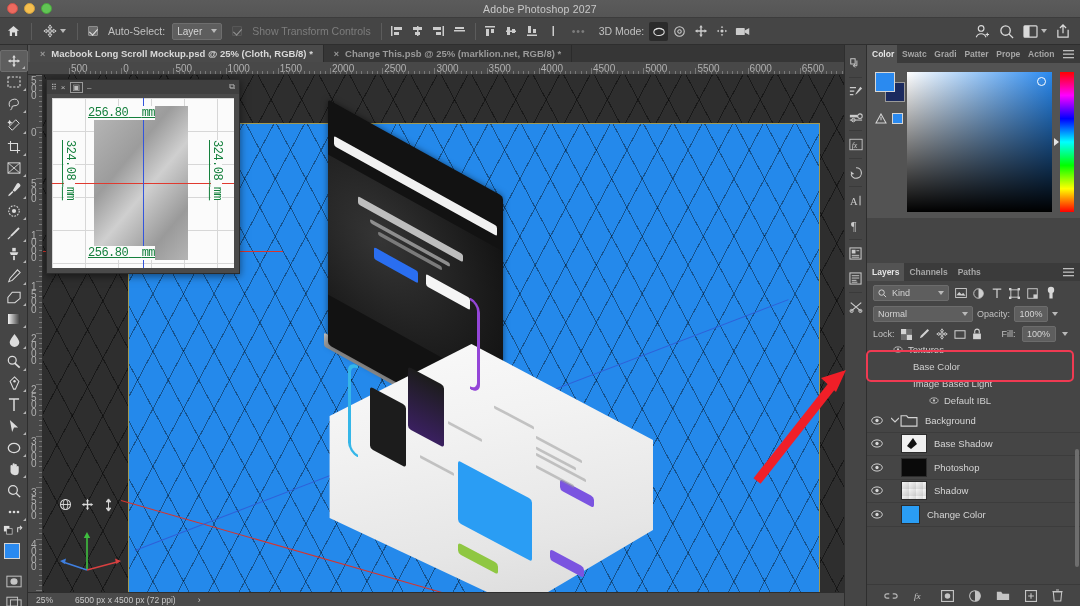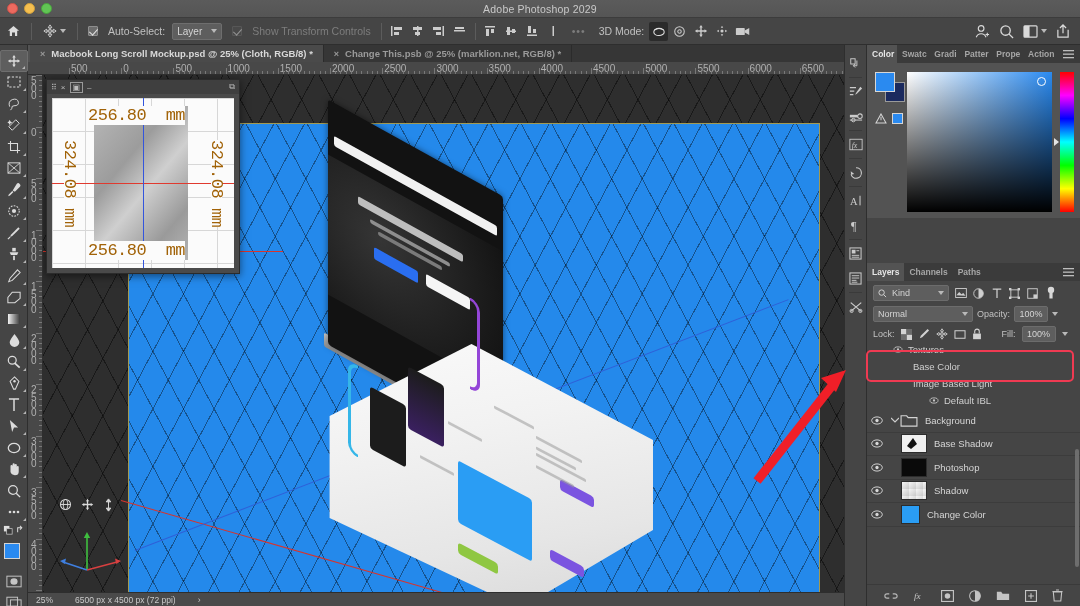--- a/index.html
+++ b/index.html
@@ -144,22 +144,22 @@
   .fw-bar { height:14px; background:#3f3f3f; display:flex; align-items:center;
     gap:4px; padding:0 4px; font-size:8px; color:#bdbdbd; }
   .fw-body { position:absolute; left:5px; top:18px; right:5px; bottom:5px;
     background:#fbfbfb;
     background-image:linear-gradient(#d7d7d7 1px,transparent 1px),
                      linear-gradient(90deg,#d7d7d7 1px,transparent 1px);
     background-size:33px 33px; }
   .fw-tex { position:absolute; left:42px; top:8px; width:94px; bottom:8px;
     background:linear-gradient(130deg,#b9b9b9,#9c9c9c 35%,#cfcfcf 55%,#9a9a9a 80%,#b4b4b4);
     }
-  .fw-dim { position:absolute; font-size:17px; color:#a16207; letter-spacing:-.5px;
-    font-family:"Liberation Mono", monospace; background:#fbfbfb; }
+  .fw-dim { position:absolute; font-size:12px; color:#15803d; letter-spacing:-.5px;
+    font-family:"Liberation Mono", monospace; background:#fbfbfb;text-decoration:underline; }
   .fw-dim.top { left:36px; top:8px; }
   .fw-dim.bot { left:36px; bottom:8px; }
   .fw-dim.v { writing-mode:vertical-rl; line-height:11px; }
   .fw-red { position:absolute; left:0; right:0; top:50%; height:1px; background:#e03a2f; }
   .fw-bluev { position:absolute; top:0; bottom:0; left:50%; width:1px; background:#3355dd; }
 
   
   .widget3d { position:absolute; left:58px; bottom:30px; width:80px; height:80px; }
   .w3-icons { display:flex; gap:9px; color:#d5d5d5; }
 
@@ -254,21 +254,21 @@
 <body>
 
 <div class="app">
 
   <div class="titlebar">
     <div class="traffic">
       <div class="dot r"></div>
       <div class="dot y"></div>
       <div class="dot g"></div>
     </div>
-    <div class="apptitle">Adobe Photoshop 2029</div>
+    <div class="apptitle">Adobe Photoshop 2027</div>
   </div>
 
   <div class="optbar">
     <div class="ob-item home">
       <svg width="13" height="12" viewBox="0 0 14 13">
           <path d="M7 1 L13 6.2 H11 V12 H8.6 V8.2 H5.4 V12 H3 V6.2 H1 Z" fill="#dcdcdc"></path>
         </svg>
     </div>
     <div class="ob-sep"></div>
     <div class="movetool">

